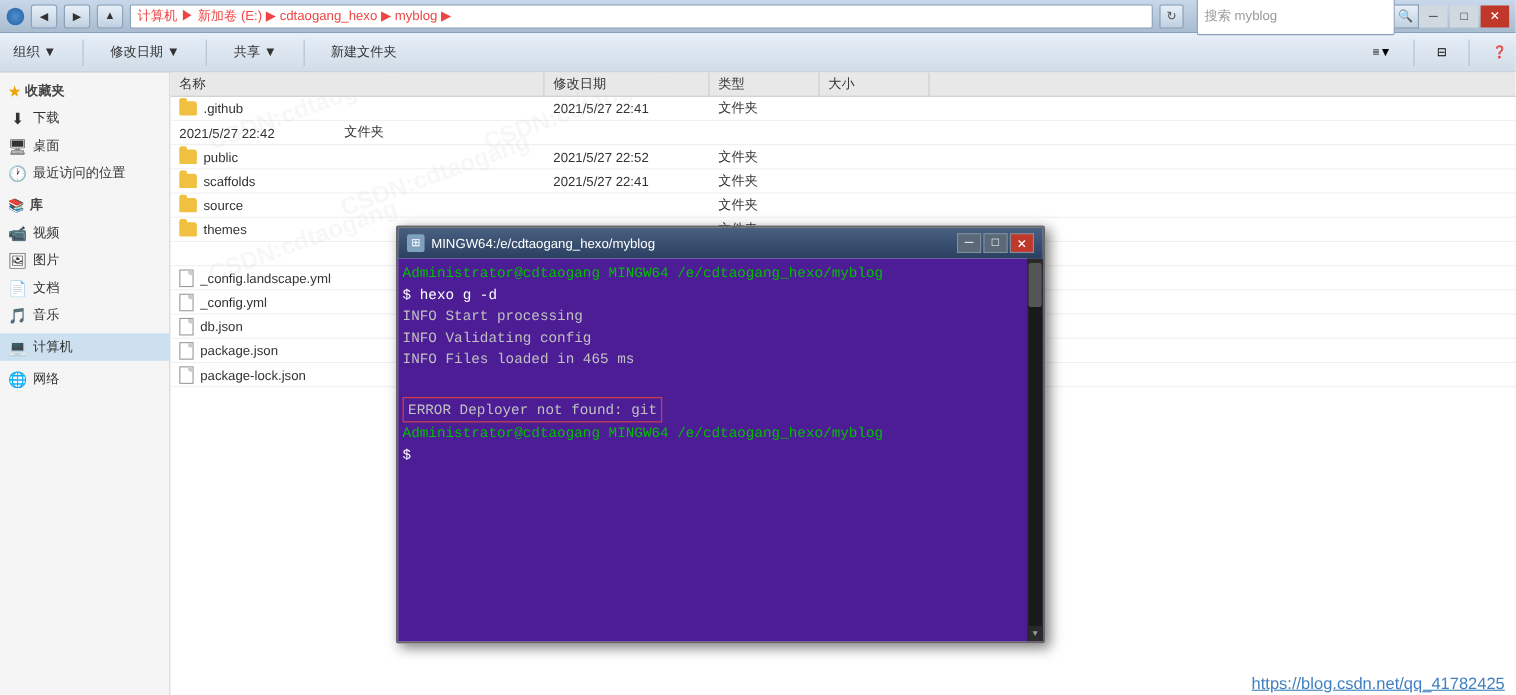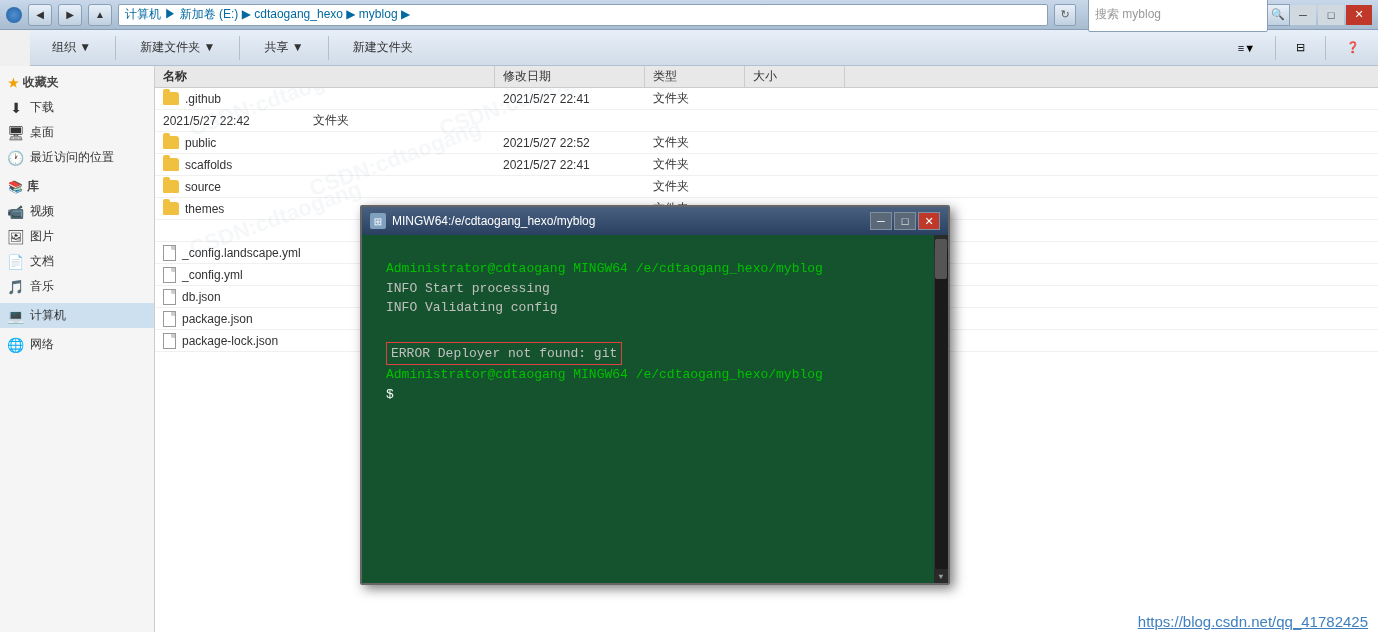--- a/index.html
+++ b/index.html
@@ -46,21 +46,21 @@
     .address-bar {
       flex: 1;
       height: 22px;
       background: white;
       border: 1px solid #8aa0b8;
       border-radius: 2px;
       display: flex;
       align-items: center;
       padding: 0 6px;
       font-size: 12px;
-      color: #0369a1;
+      color: #ef4444;
       gap: 4px;
     }
     .address-refresh {
       width: 22px; height: 22px;
       background: linear-gradient(to bottom, #e8f0f8, #c0d0e0);
       border: 1px solid #8aa0b8;
       border-radius: 2px;
       display: flex; align-items: center; justify-content: center;
       font-size: 11px; color: #555;
       cursor: pointer;
@@ -96,24 +96,23 @@
     .ctrl-min { background: #d0d8e0; color: #333; }
     .ctrl-max { background: #d0d8e0; color: #333; }
     .ctrl-close { background: #c0382a; color: white; }
 
     
     .toolbar {
       height: 36px;
       background: linear-gradient(to bottom, #e8eff8, #d0dce8);
       display: flex;
       align-items: center;
-      padding: 0 14px;
+      padding: 0 4px;
       gap: 12px;
       border-bottom: 1px solid #b0c0d0;
-      margin-left: 30px;
     }
     .tool-btn {
       height: 28px;
       background: transparent;
       border: none;
       padding: 0 8px;
       cursor: pointer;
       font-size: 12px;
       color: #333;
       display: flex; align-items: center; gap: 4px;
@@ -194,21 +193,21 @@
       color: #333;
       position: sticky; top: 0; z-index: 1;
     }
     .col-header {
       padding: 0 8px;
       border-right: 1px solid #ccc;
       height: 100%;
       display: flex; align-items: center;
       cursor: pointer;
     }
-    .col-name { width: 340px; font-weight: bold; }
+    .col-name { width: 340px; }
     .col-date { width: 150px; }
     .col-type { width: 100px; }
     .col-size { width: 100px; align-items: center; }
 
     
     .file-row {
       display: flex;
       height: 22px;
       align-items: center;
       font-size: 12px;
@@ -318,22 +317,22 @@
       cursor: pointer;
       display: flex; align-items: center; justify-content: center;
       font-size: 11px; color: white;
     }
     .t-ctrl-min { background: #5a6878; }
     .t-ctrl-max { background: #5a6878; }
     .t-ctrl-close { background: #c0382a; }
 
     .terminal-body {
       flex: 1;
-      background: #14532d;
-      padding: 24px;
+      background: #4c1d95;
+      padding: 4px;
       font-family: "Consolas", "Courier New", monospace;
       font-size: 13px;
       color: #c0c0c0;
       overflow: hidden;
       position: relative;
     }
     .terminal-scrollbar {
       position: absolute;
       right: 0; top: 0;
       width: 14px; height: 100%;
@@ -407,21 +406,21 @@
   <div class="title-controls">
     <button class="ctrl-btn ctrl-min">─</button>
     <button class="ctrl-btn ctrl-max">□</button>
     <button class="ctrl-btn ctrl-close">✕</button>
   </div>
 </div>
 
 <div class="toolbar">
   <button class="tool-btn">组织 ▼</button>
   <div class="tool-sep"></div>
-  <button class="tool-btn">新建文件夹 ▼</button>
+  <button class="tool-btn">修改日期 ▼</button>
   <div class="tool-sep"></div>
   <button class="tool-btn">共享 ▼</button>
   <div class="tool-sep"></div>
   <button class="tool-btn">新建文件夹</button>
   <div style="flex:1"></div>
   <button class="tool-view-btn">≡▼</button>
   <div class="tool-sep"></div>
   <button class="tool-view-btn">⊟</button>
   <div class="tool-sep"></div>
   <button class="tool-view-btn">❓</button>
@@ -622,22 +621,24 @@
     </div>
     <div class="terminal-controls">
       <div class="t-ctrl-btn t-ctrl-min">─</div>
       <div class="t-ctrl-btn t-ctrl-max">□</div>
       <div class="t-ctrl-btn t-ctrl-close">✕</div>
     </div>
   </div>
   <div class="terminal-body">
     <div id="terminal-lines">
         <div class="t-line"><span class="t-green">Administrator@cdtaogang MINGW64 /e/cdtaogang_hexo/myblog</span></div>
+        <div class="t-line"><span class="t-white">$ hexo g -d</span></div>
         <div class="t-line">INFO  Start processing</div>
         <div class="t-line">INFO  Validating config</div>
+        <div class="t-line">INFO  Files loaded in 465 ms</div>
         <div class="t-line"><span class="t-error-box">ERROR Deployer not found: git</span></div>
         <div class="t-line"></div>
         <div class="t-line"><span class="t-green">Administrator@cdtaogang MINGW64 /e/cdtaogang_hexo/myblog</span></div>
         <div class="t-line"><span class="t-white">$ </span></div>
       </div>
     <div class="terminal-scrollbar">
       <div class="terminal-scroll-up">▲</div>
       <div class="terminal-scroll-thumb"></div>
       <div class="terminal-scroll-down">▼</div>
     </div>

